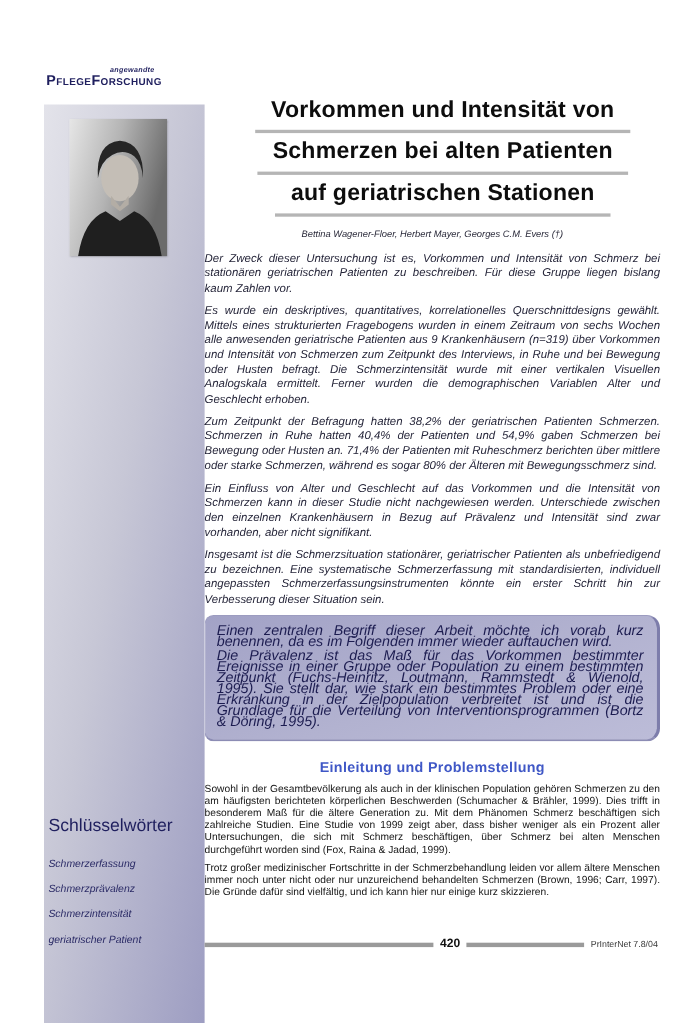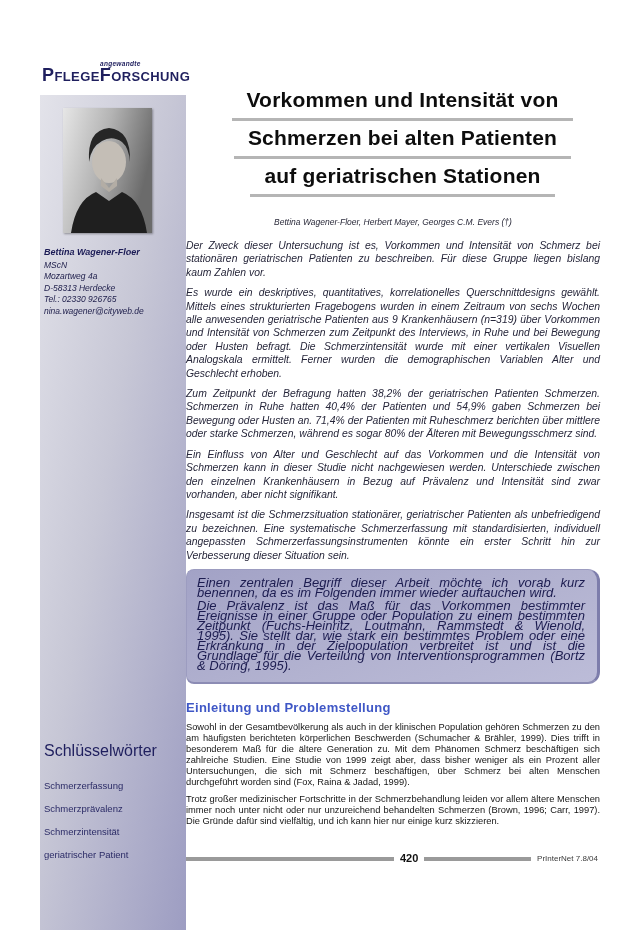--- a/index.html
+++ b/index.html
@@ -4,55 +4,55 @@
 <style>
   html,body{margin:0;padding:0;background:#ffffff;}
   .page{position:relative;width:624px;height:930px;background:#ffffff;overflow:hidden;
         font-family:"Liberation Sans","DejaVu Sans",sans-serif;color:#1a1a1a;}
 
   
   .logo{position:absolute;left:42px;top:60px;width:150px;height:28px;}
   .logo-small{position:absolute;left:58px;top:0;font-size:6.5px;font-style:italic;font-weight:bold;
               color:#1f1f5e;letter-spacing:.3px;}
   .logo-main{position:absolute;left:0;top:5px;font-variant:small-caps;font-weight:bold;
-             font-size:18px;letter-spacing:.4px;color:#1f1f5e;}
+             font-size:13px;letter-spacing:.4px;color:#1f1f5e;}
 
   
   .sidebar{position:absolute;left:40px;top:95px;width:146px;height:835px;
            background:linear-gradient(100deg,#e3e3ea 0%,#c7c7d6 45%,#9d9dc2 100%);}
   .photo{position:absolute;left:23px;top:13px;width:89px;height:125px;
          box-shadow:1px 1px 2px rgba(0,0,0,.35);}
   .photo svg{display:block;}
   .contact{position:absolute;left:4px;top:152px;width:138px;font-style:italic;
            font-size:8.5px;line-height:11.5px;color:#22224e;}
   .contact .c-name{font-weight:bold;font-size:9px;color:#1b1b55;margin-bottom:1px;}
   .keywords{position:absolute;left:4px;top:647px;width:138px;color:#28286a;}
   .kw-head{font-weight:normal;font-size:16px;color:#1f1f5e;margin-bottom:20px;}
-  .kw{font-size:9.5px;margin-bottom:12px;color:#2b2b66;}
+  .kw{font-size:9.5px;margin-bottom:12px;color:#2b2b66;font-style:italic;}
 
   
   .main{position:absolute;left:186px;top:88px;width:414px;}
   .title{text-align:center;padding-left:19px;}
   .t-line{text-align:center;margin-bottom:5px;}
   .t-line span{display:inline-block;font-weight:bold;font-size:21px;letter-spacing:.2px;
                color:#0d0d0d;padding:0 14px 6px;border-bottom:3px solid #b5b5b5;}
   .authors{text-align:center;font-style:italic;font-size:8.5px;color:#2a2a3a;
-           margin-top:20px;margin-bottom:12px;}
+           margin-top:10px;margin-bottom:12px;}
   .abstract{text-align:justify;font-style:italic;font-size:10.4px;line-height:13.4px;
             color:#26263a;}
   .abstract p{margin:0 0 7px 0;}
 
   .infobox{margin-top:6px;border-radius:8px 12px 12px 8px;
            background:linear-gradient(160deg,#a2a2c6 0%,#b2b2d0 55%,#bcbcd8 100%);
            border:1px solid #9c9cc0;border-right:3px solid #7d7dab;border-bottom:2px solid #8c8cb4;
            padding:8px 12px 8px 10px;}
   .infobox p{margin:0 0 3px 0;font-style:italic;font-size:13px;line-height:10px;color:#1c1c50;
              text-align:justify;}
 
-  .section-heading{margin:16px 0 7px 0;text-align:left;font-size:13px;font-weight:bold;
+  .section-heading{margin:16px 0 7px 0;text-align:center;font-size:13px;font-weight:bold;
                    color:#3f57c6;letter-spacing:.3px;}
   .bodytext{text-align:justify;font-size:9.3px;line-height:11px;color:#151515;}
   .bodytext p{margin:0 0 6px 0;}
 
   
   .footer{position:absolute;left:186px;top:852px;width:412px;height:14px;}
   .footer .bar{position:absolute;left:0;right:0;top:5px;height:4px;background:#9a9a9a;}
   .page-num{position:absolute;left:168px;top:0;background:#ffffff;padding:0 6px;
             font-weight:bold;font-size:11px;color:#111;margin-left:40px;}
   .journal-ref{position:absolute;right:0;top:2px;background:#ffffff;padding-left:6px;
@@ -80,28 +80,20 @@
           </linearGradient>
         </defs>
         <rect width="89" height="125" fill="url(#pbg)"></rect>
         <ellipse cx="46" cy="54" rx="17" ry="21" fill="#c4beb6"></ellipse>
         <path d="M26 54 Q24 22 46 20 Q68 22 67 54 Q66 40 59 34 Q49 27 39 33 Q28 39 26 54 Z" fill="#262626"></path>
         <path d="M38 70 L46 80 L54 70 L54 78 L46 84 L38 78 Z" fill="#b3ada5"></path>
         <path d="M8 125 Q13 92 33 84 L46 93 L59 84 Q79 92 84 125 Z" fill="#1f1f1f"></path>
       </svg>
     </div>
 
-    <div class="contact">
-      <div class="c-name">Bettina Wagener-Floer</div>
-      <div>MScN</div>
-      <div>Mozartweg 4a</div>
-      <div>D-58313 Herdecke</div>
-      <div>Tel.: 02330 926765</div>
-      <div>nina.wagener@cityweb.de</div>
-    </div>
 
     <div class="keywords">
       <div class="kw-head">Schlüsselwörter</div>
       <div class="kw">Schmerzerfassung</div>
       <div class="kw">Schmerzprävalenz</div>
       <div class="kw">Schmerzintensität</div>
       <div class="kw">geriatrischer Patient</div>
     </div>
   </div>
 

